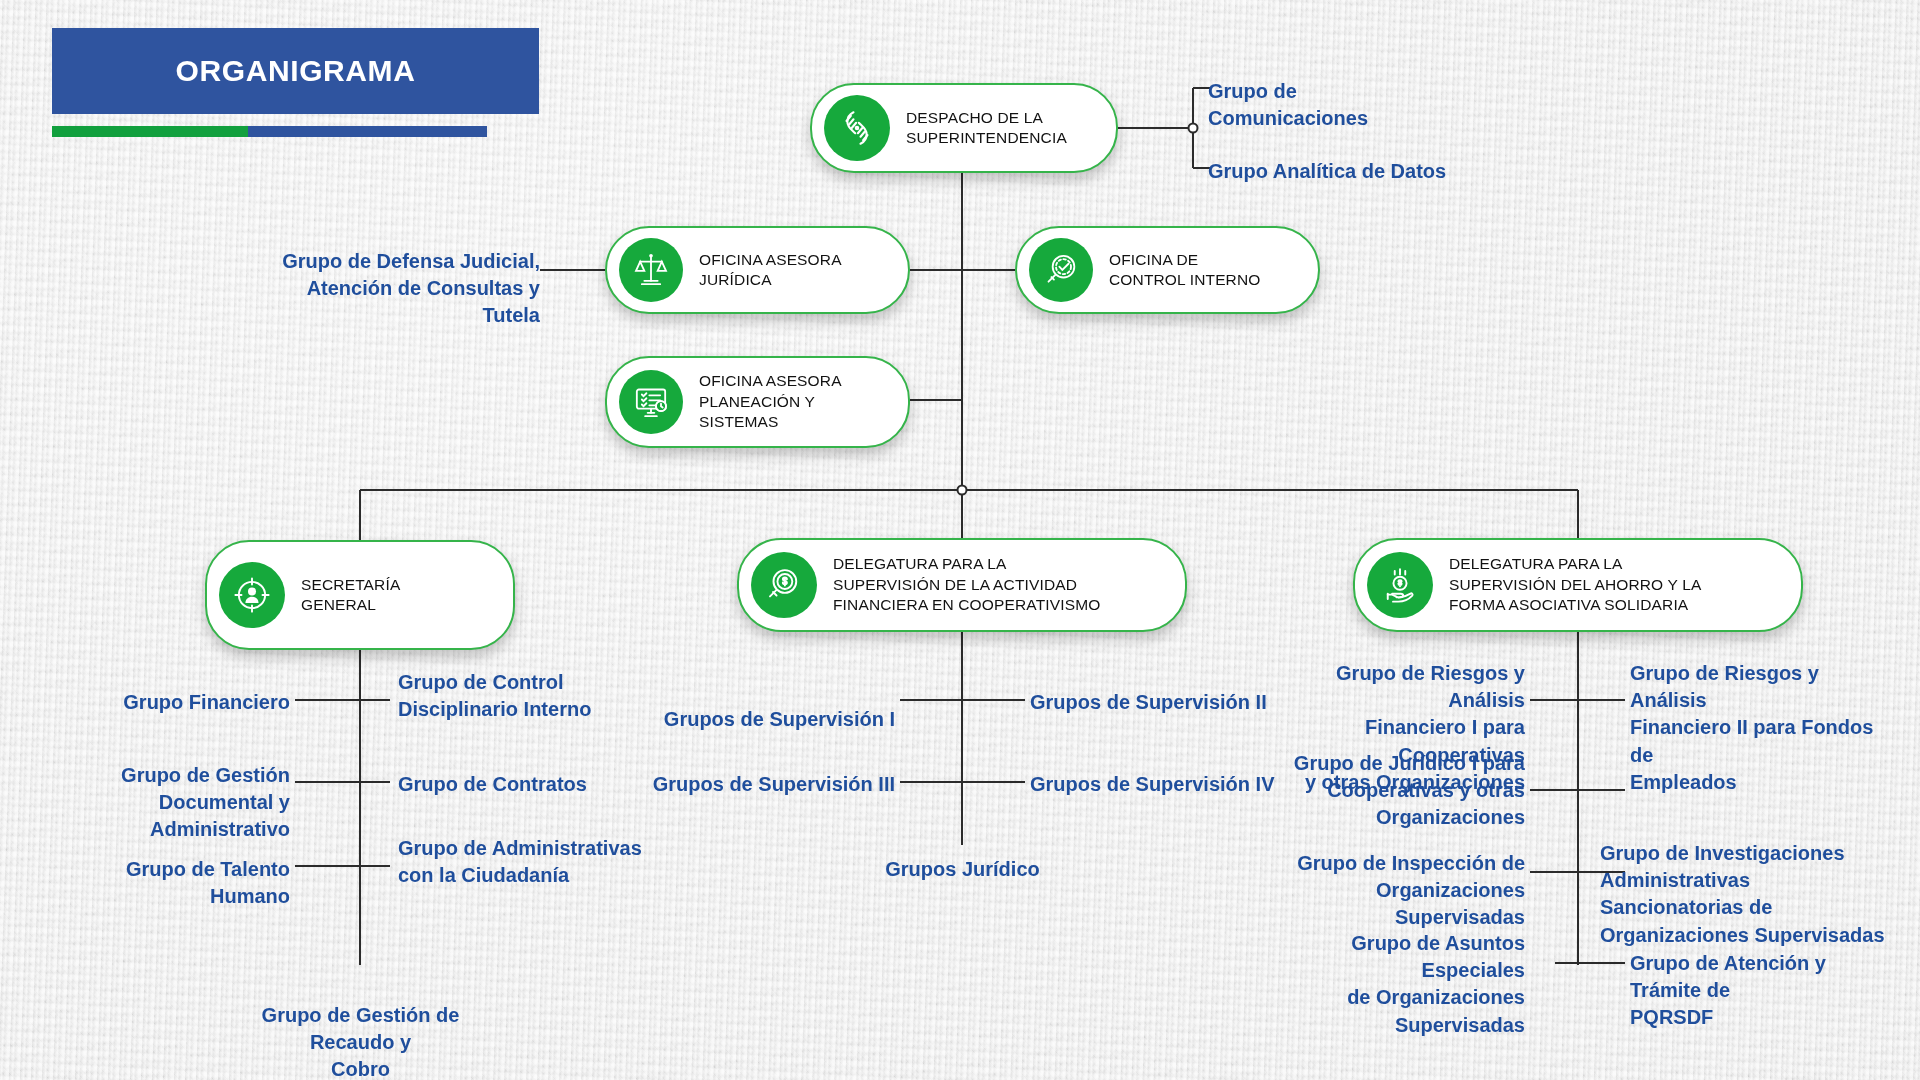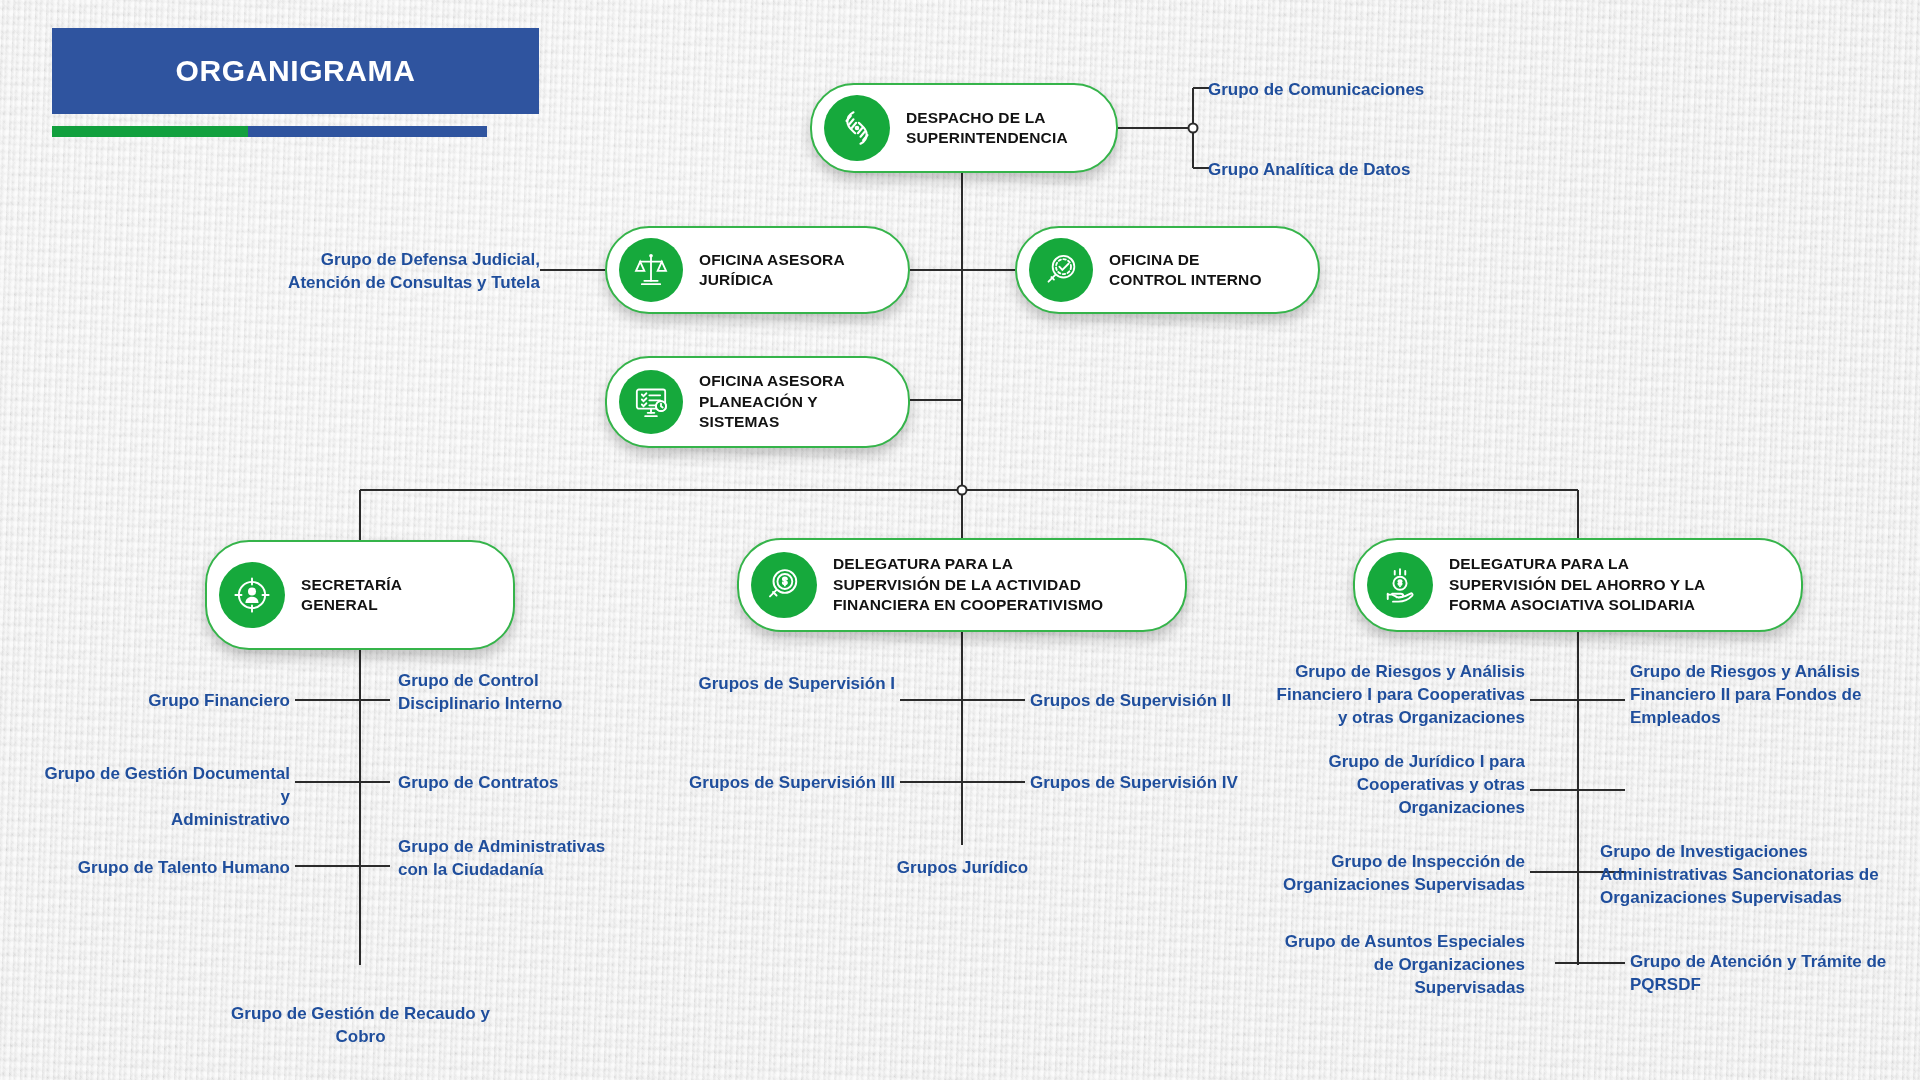--- a/index.html
+++ b/index.html
@@ -60,33 +60,33 @@
   .node .ico{
     flex:0 0 auto;
     border-radius:50%;
     background:#16a93c;
     display:flex;align-items:center;justify-content:center;
   }
   .node .ico svg{display:block;}
   .node .ttl{
     margin-left:16px;
     color:#121212;
-    font-weight:bold;
+    font-weight:normal;
     font-size:15.5px;
     line-height:1.32;
     letter-spacing:.15px;
     white-space:pre-line;
   }
 
   
   .leaf{
     position:absolute;
     color:#1f4e9c;
     font-weight:bold;
-    font-size:17px;
+    font-size:20px;
     line-height:1.36;
     white-space:pre-line;
     z-index:4;
   }
   .leaf.r{text-align:right;}
   .leaf.l{text-align:left;}
   .leaf.c{text-align:center;}
 </style>
 </head>
 <body>
@@ -249,21 +249,21 @@
         <path d="M25 15.5v9M27.3 17.3c0-1.1-1-1.9-2.3-1.9s-2.3.8-2.3 1.9 1 1.6 2.3 1.9 2.3.8 2.3 1.9-1 1.9-2.3 1.9-2.3-.8-2.3-1.9"></path>
         <path d="M15.5 29.5L8 37"></path>
           <path d="M11.5 32l4 4"></path>
       </svg>
     </span>
     <span class="ttl">DELEGATURA PARA LA
 SUPERVISIÓN DE LA ACTIVIDAD
 FINANCIERA EN COOPERATIVISMO</span>
   </div>
 
-  <div class="leaf r" style="left:650px;top:672px;width:245px;">Grupos de Supervisión I</div>
+  <div class="leaf r" style="left:650px;top:706px;width:245px;">Grupos de Supervisión I</div>
   <div class="leaf l" style="left:1030px;top:689px;width:245px;">Grupos de Supervisión II</div>
 
   <div class="leaf r" style="left:650px;top:771px;width:245px;">Grupos de Supervisión III</div>
   <div class="leaf l" style="left:1030px;top:771px;width:245px;">Grupos de Supervisión IV</div>
 
   <div class="leaf c" style="left:850px;top:856px;width:225px;">Grupos Jurídico</div>
 
   <div class="node" style="left:1353px;top:538px;width:450px;height:94px;">
     <span class="ico" style="width:66px;height:66px;">
       <svg width="42" height="42" viewBox="0 0 48 48" fill="none" stroke="#fff" stroke-width="2.2" stroke-linecap="round">

